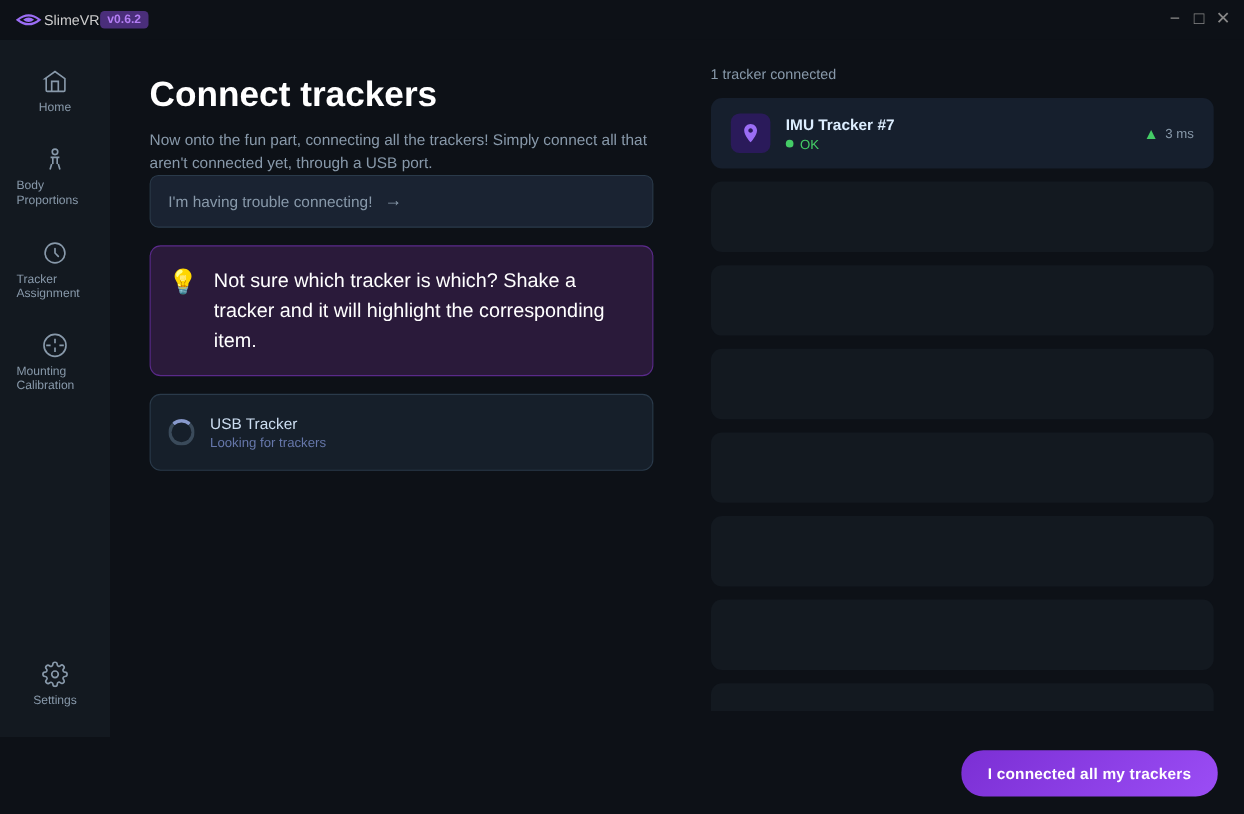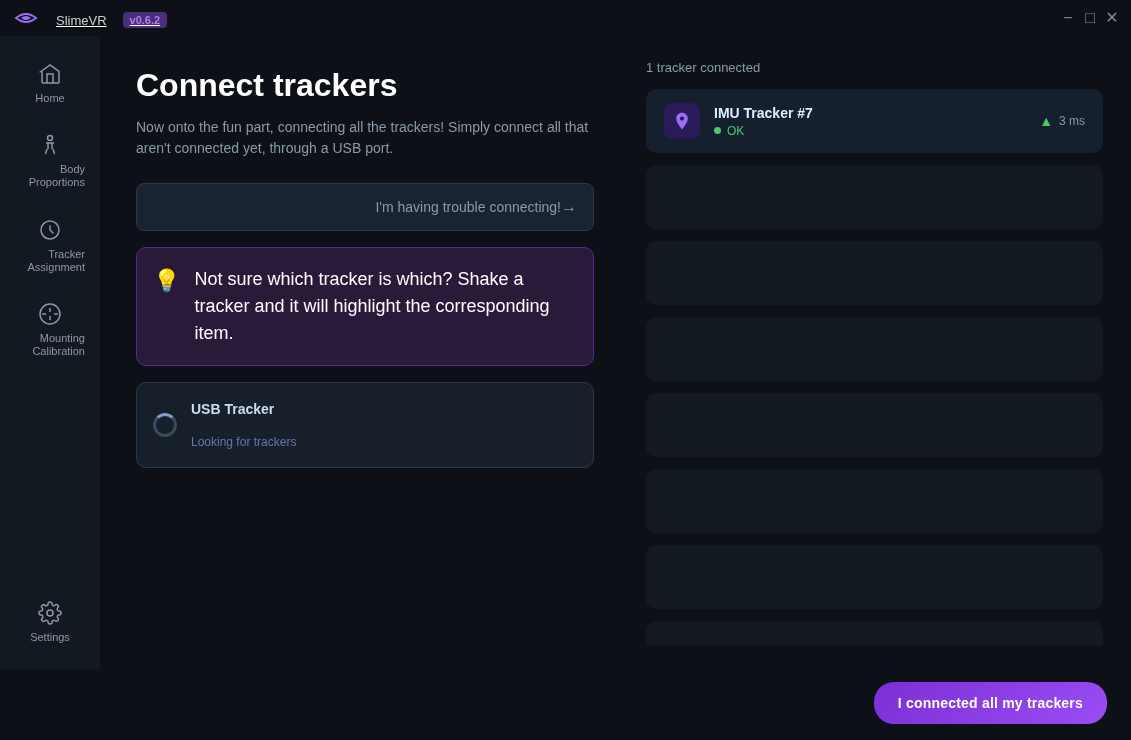--- a/index.html
+++ b/index.html
@@ -19,23 +19,22 @@
       display: flex;
       align-items: center;
       justify-content: space-between;
       background: #0d1117;
       padding: 0 12px;
       height: 36px;
       flex-shrink: 0;
     }
     .titlebar-left {
       display: flex;
-      align-items: flex-end;
-      gap: 16px;
-      text-decoration: underline;
+      align-items: center;
+      gap: 0;
     }
     .titlebar-logo {
       width: 28px;
       height: 20px;
     }
     .titlebar-appname {
       font-size: 13px;
       color: #ccc;
     }
     .titlebar-version {
@@ -89,21 +88,21 @@
       padding: 10px 8px;
       width: 86px;
       border-radius: 8px;
       cursor: pointer;
       color: #8899aa;
       transition: background 0.15s;
     }
     .sidebar-item svg { width: 24px; height: 24px; fill: currentColor; }
     .sidebar-item-label {
       font-size: 11px;
-      text-align: right;
+      text-align: left;
       line-height: 1.2;
     }
     .sidebar-spacer { flex: 1; }
 
     
     .main-content {
       flex: 1;
       display: flex;
       overflow: hidden;
     }
@@ -119,37 +118,37 @@
       font-size: 32px;
       font-weight: 700;
       color: #ffffff;
       margin-bottom: 14px;
       line-height: 1.1;
     }
     .page-subtitle {
       font-size: 14px;
       color: #8899aa;
       line-height: 1.5;
-      margin-bottom: 24px;
     }
 
     
     .trouble-btn {
       display: flex;
       align-items: center;
-      justify-content: flex-end;
+      justify-content: flex-start;
       width: 100%;
       background: #1a2332;
       border: 1px solid #2a3a4a;
       border-radius: 8px;
       padding: 14px 16px;
       color: #8899aa;
       font-size: 14px;
       cursor: pointer;
       margin-bottom: 16px;
+      gap: 11px;
     }
     .trouble-arrow { color: #8899aa; font-size: 16px; }
 
     
     .info-box {
       display: flex;
       align-items: flex-start;
       gap: 14px;
       background: #2a1a3a;
       border: 1px solid #5a2a8a;
@@ -185,23 +184,23 @@
       border: 3px solid #3a4a5a;
       border-top-color: #8899cc;
       border-radius: 50%;
       animation: spin 1.2s linear infinite;
       flex-shrink: 0;
     }
     @keyframes spin { to { transform: rotate(360deg); } }
     .usb-info {}
     .usb-title {
       font-size: 14px;
-      font-weight: 700;
+      font-weight: 400;
       color: #ccddf0;
-      margin-bottom: 18px;
+      margin-bottom: 2px;
     }
     .usb-subtitle {
       font-size: 12px;
       color: #6677aa;
     }
 
     
     .right-panel {
       flex: 1;
       padding: 24px 24px 24px 16px;

